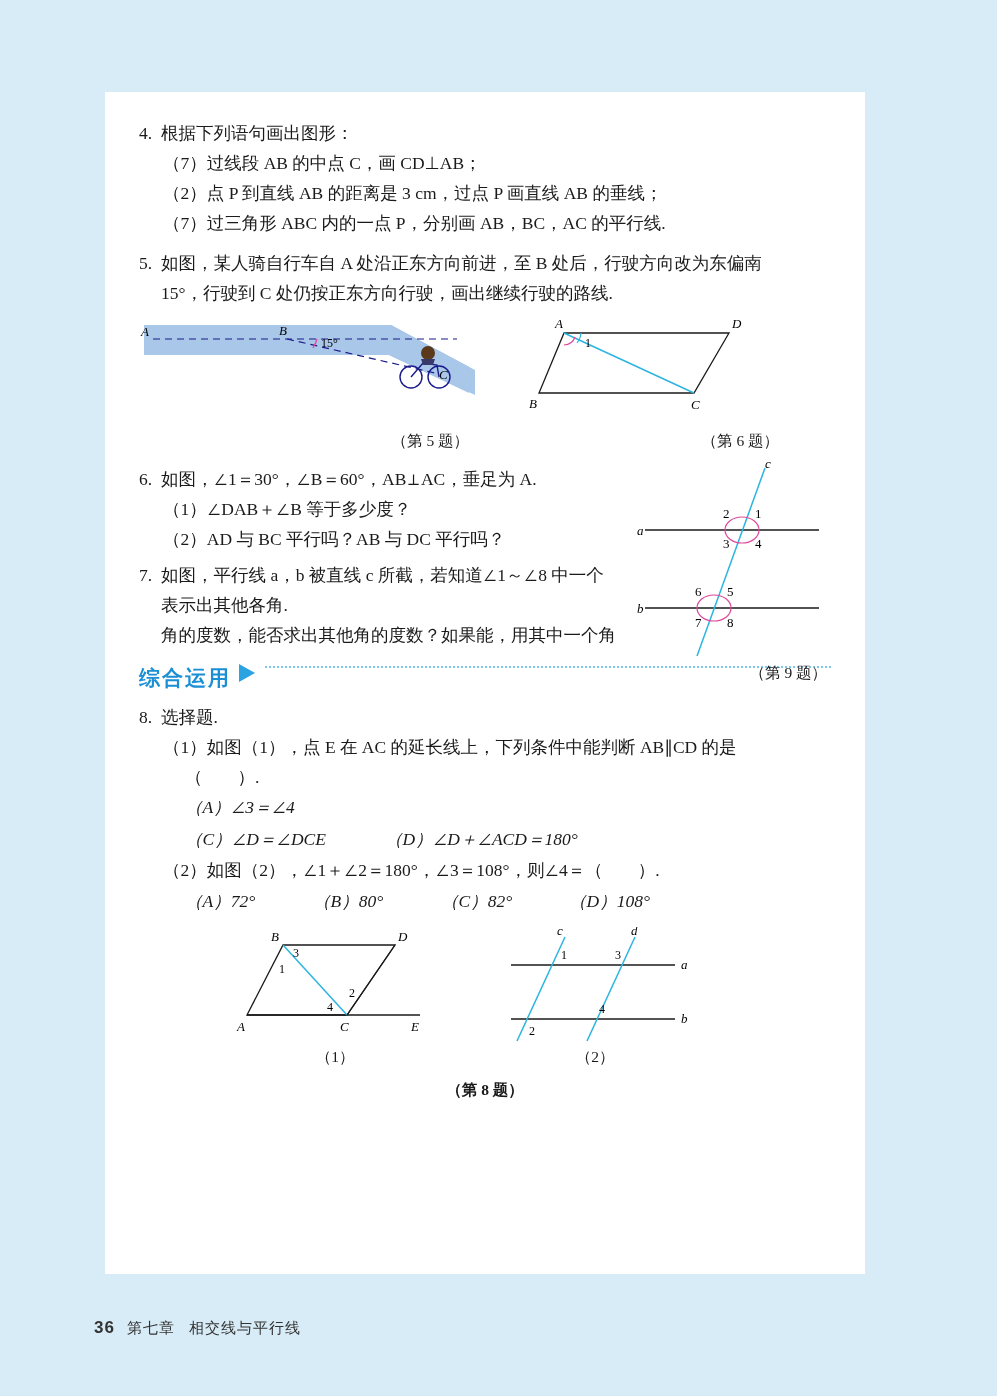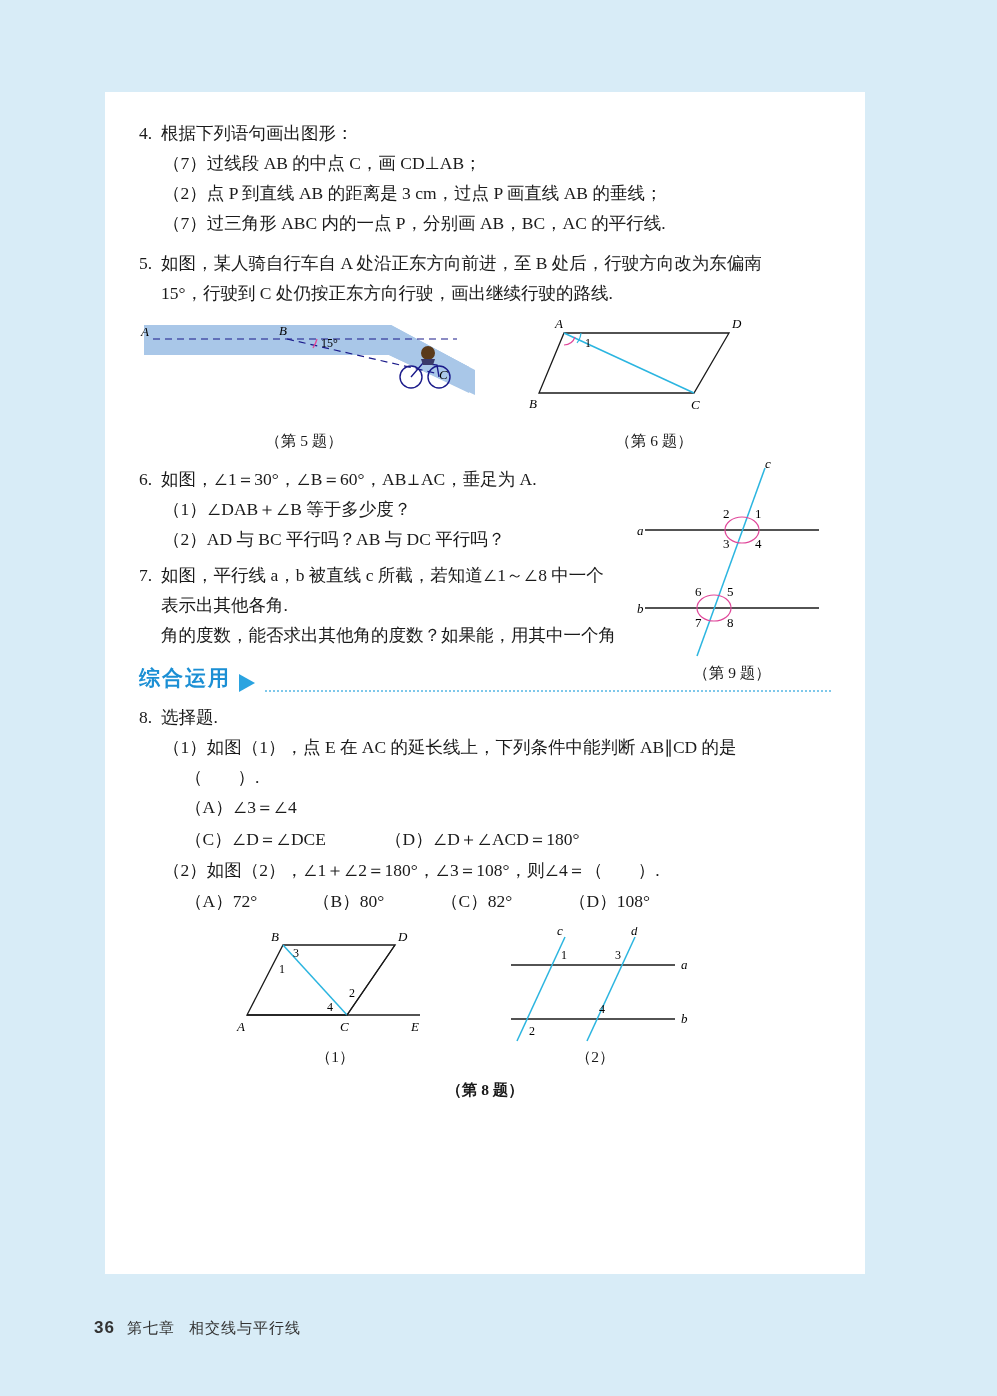--- a/index.html
+++ b/index.html
@@ -28,28 +28,28 @@
     letter-spacing:1px;
   }
   .footer .pg{font-weight:bold;font-size:17px;margin-right:12px;}
   .footer .ch{margin-right:14px;}
 
   .item{margin-bottom:6px;font-size:17.5px;line-height:1.72;}
   .item .num{display:inline-block;width:22px;}
   .ind{margin-left:24px;}
   .ind2{margin-left:46px;}
   .cap{
-    text-align:center;
+    text-align:right;
     font-size:15.5px;
     margin-top:6px;
   }
 
   
   .section{
-    display:flex;align-items:flex-end;
+    display:flex;align-items:flex-start;
     margin:14px 0 10px 0;
   }
   .section .title{
     color:#1b8fd4;
     font-family:"Liberation Sans", sans-serif;
     font-weight:bold;
     font-size:21px;
     letter-spacing:2px;
   }
   .section .tri{
@@ -59,21 +59,21 @@
     border-bottom:9px solid transparent;
     margin:0 10px 0 8px;
   }
   .section .dots{
     flex:1;height:0;
     border-top:2px dotted #7ec8ea;
     margin-top:2px;
   }
 
   .opts{display:flex;margin-left:46px;font-size:17.5px;line-height:1.8;}
-  .opts span{display:inline-block;}
+  .opts span{display:inline-block;font-style:italic;}
   .opt-a{width:200px;}
   .opt-b{width:200px;}
   .opts4 span{width:128px;}
   svg{display:block;}
   .figcap{font-size:15.5px;text-align:center;}
 </style>
 </head>
 <body>
 
 <div class="page">

